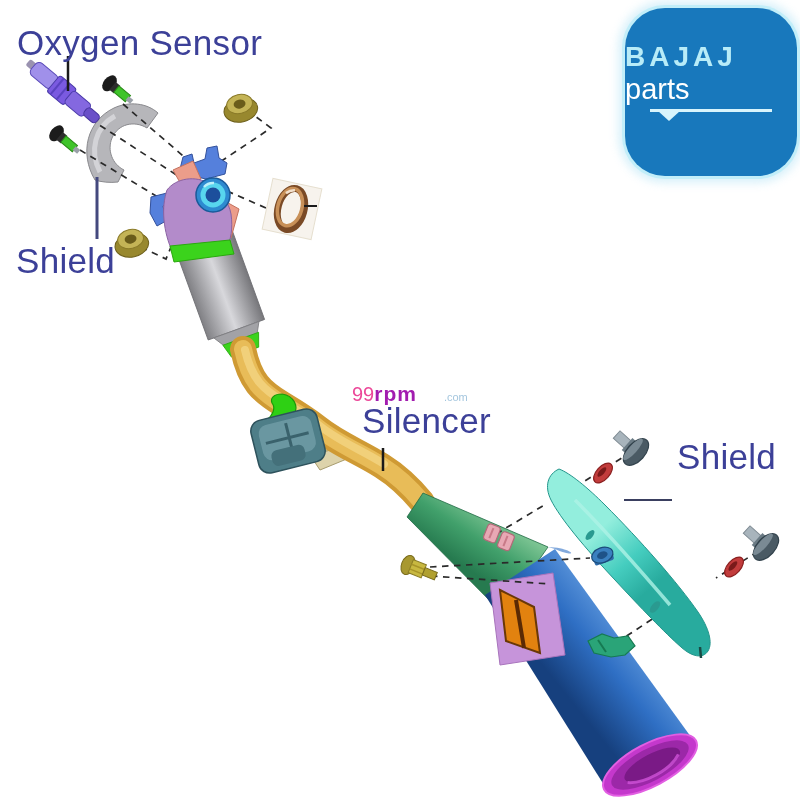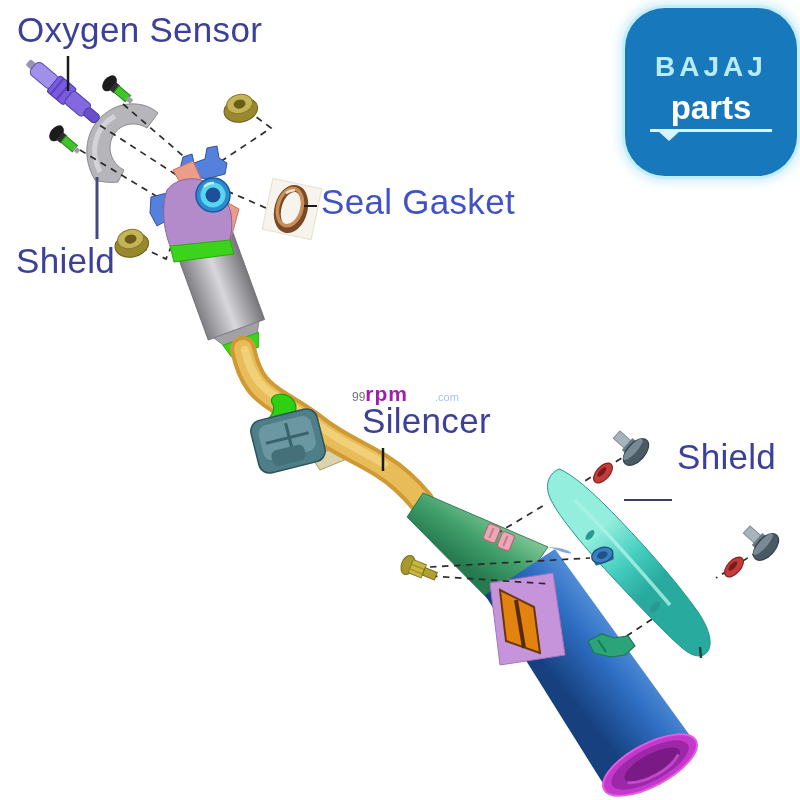--- a/index.html
+++ b/index.html
@@ -8,31 +8,31 @@
   #art{position:absolute;left:0;top:0;}
 
   .callout-label{position:absolute;color:#3c4098;font-size:35px;letter-spacing:.3px;
                  line-height:1.0;white-space:nowrap;}
   .two-line span{display:block;line-height:53px;}
   #lbl-seal{color:#4152c4;}
 
   
   #watermark{position:absolute;left:352px;top:382px;display:flex;align-items:baseline;
              white-space:nowrap;}
-  #watermark .wm-num{font-size:12px;color:#737373;}
+  #watermark .wm-num{font-size:20px;color:#ec4899;}
   #watermark .wm-name{font-size:21px;font-weight:bold;color:#a21caf;letter-spacing:1px;}
   #watermark .wm-tld{font-size:11px;color:#a4c6de;margin-left:27px;}
 
   
   #badge{position:absolute;left:625px;top:8px;width:172px;height:168px;border-radius:40px;
          background:#1878bc;box-shadow:0 0 0 3px #c2eef9, 0 0 8px 7px rgba(170,225,245,.45);
-         text-align:center;padding-top:43px;box-sizing:border-box;}
+         text-align:left;padding-top:33px;box-sizing:border-box;}
   .badge-brand{font-size:28px;font-weight:bold;letter-spacing:4px;color:#b8ecf8;}
   .badge-genuine{font-size:18px;letter-spacing:1.5px;color:#b8ecf8;margin-top:9px;}
-  .badge-parts{font-size:33px;font-weight:bold;color:#ffffff;line-height:1;margin-top:8px;}
+  .badge-parts{font-size:29px;font-weight:normal;color:#ffffff;line-height:1;margin-top:2px;}
   .badge-rule{position:relative;margin:5px auto 0;width:122px;height:3px;background:#d8f4fc;}
   .badge-rule:after{content:"";position:absolute;left:8px;top:2px;width:0;height:0;
          border-left:11px solid transparent;border-right:11px solid transparent;
          border-top:10px solid #d8f4fc;}
 </style>
 </head>
 <body>
 
 <div id="canvas">
 
@@ -255,23 +255,22 @@
 
     <g>
       <line x1="68" y1="56" x2="68" y2="91" stroke="#1a1a1a" stroke-width="2.5"></line>
       <line x1="97" y1="177" x2="97" y2="239" stroke="#44497e" stroke-width="3"></line>
       <line x1="304" y1="206" x2="317" y2="206" stroke="#1a1a1a" stroke-width="2"></line>
       <line x1="383" y1="448" x2="383" y2="471" stroke="#1a1a1a" stroke-width="2.5"></line>
       <line x1="624" y1="500" x2="672" y2="500" stroke="#3a3f60" stroke-width="2"></line>
     </g>
   </svg>
 
-  <div class="callout-label" style="left:17px;top:12px;">Oxygen Sensor</div>
-
-  <div class="callout-label" style="left:321px;top:184px;" id="lbl-seal">Seal Gasket</div>
+  <div class="callout-label" style="left:17px;top:25px;">Oxygen Sensor</div>
+
 
   <div class="callout-label two-line" style="left:16px;top:234px;">
     <span>Shield</span>
   </div>
 
   <div class="callout-label" style="left:362px;top:403px;">Silencer</div>
 
   <div class="callout-label two-line" style="left:677px;top:430px;">
     <span>Shield</span>
   </div>

